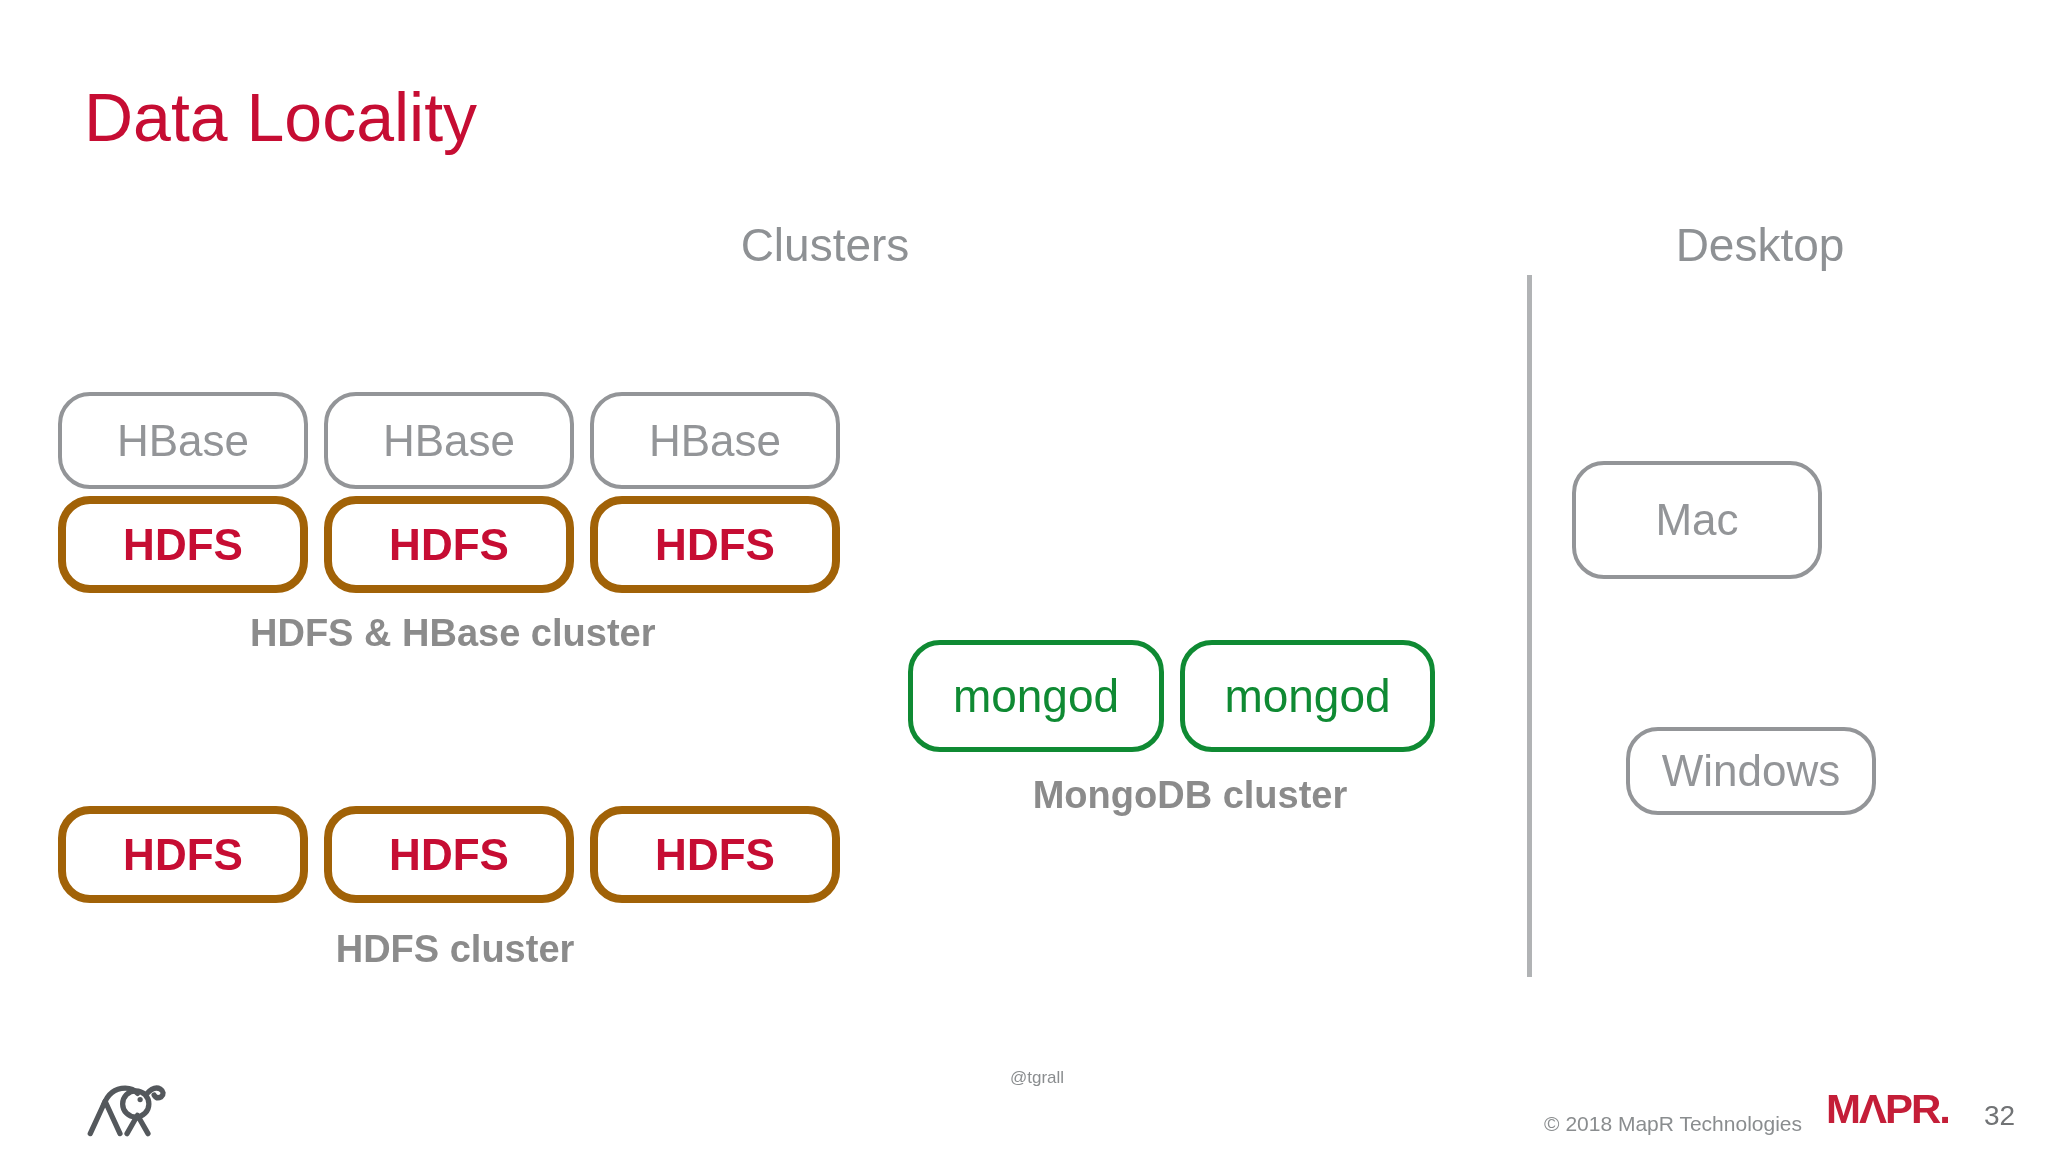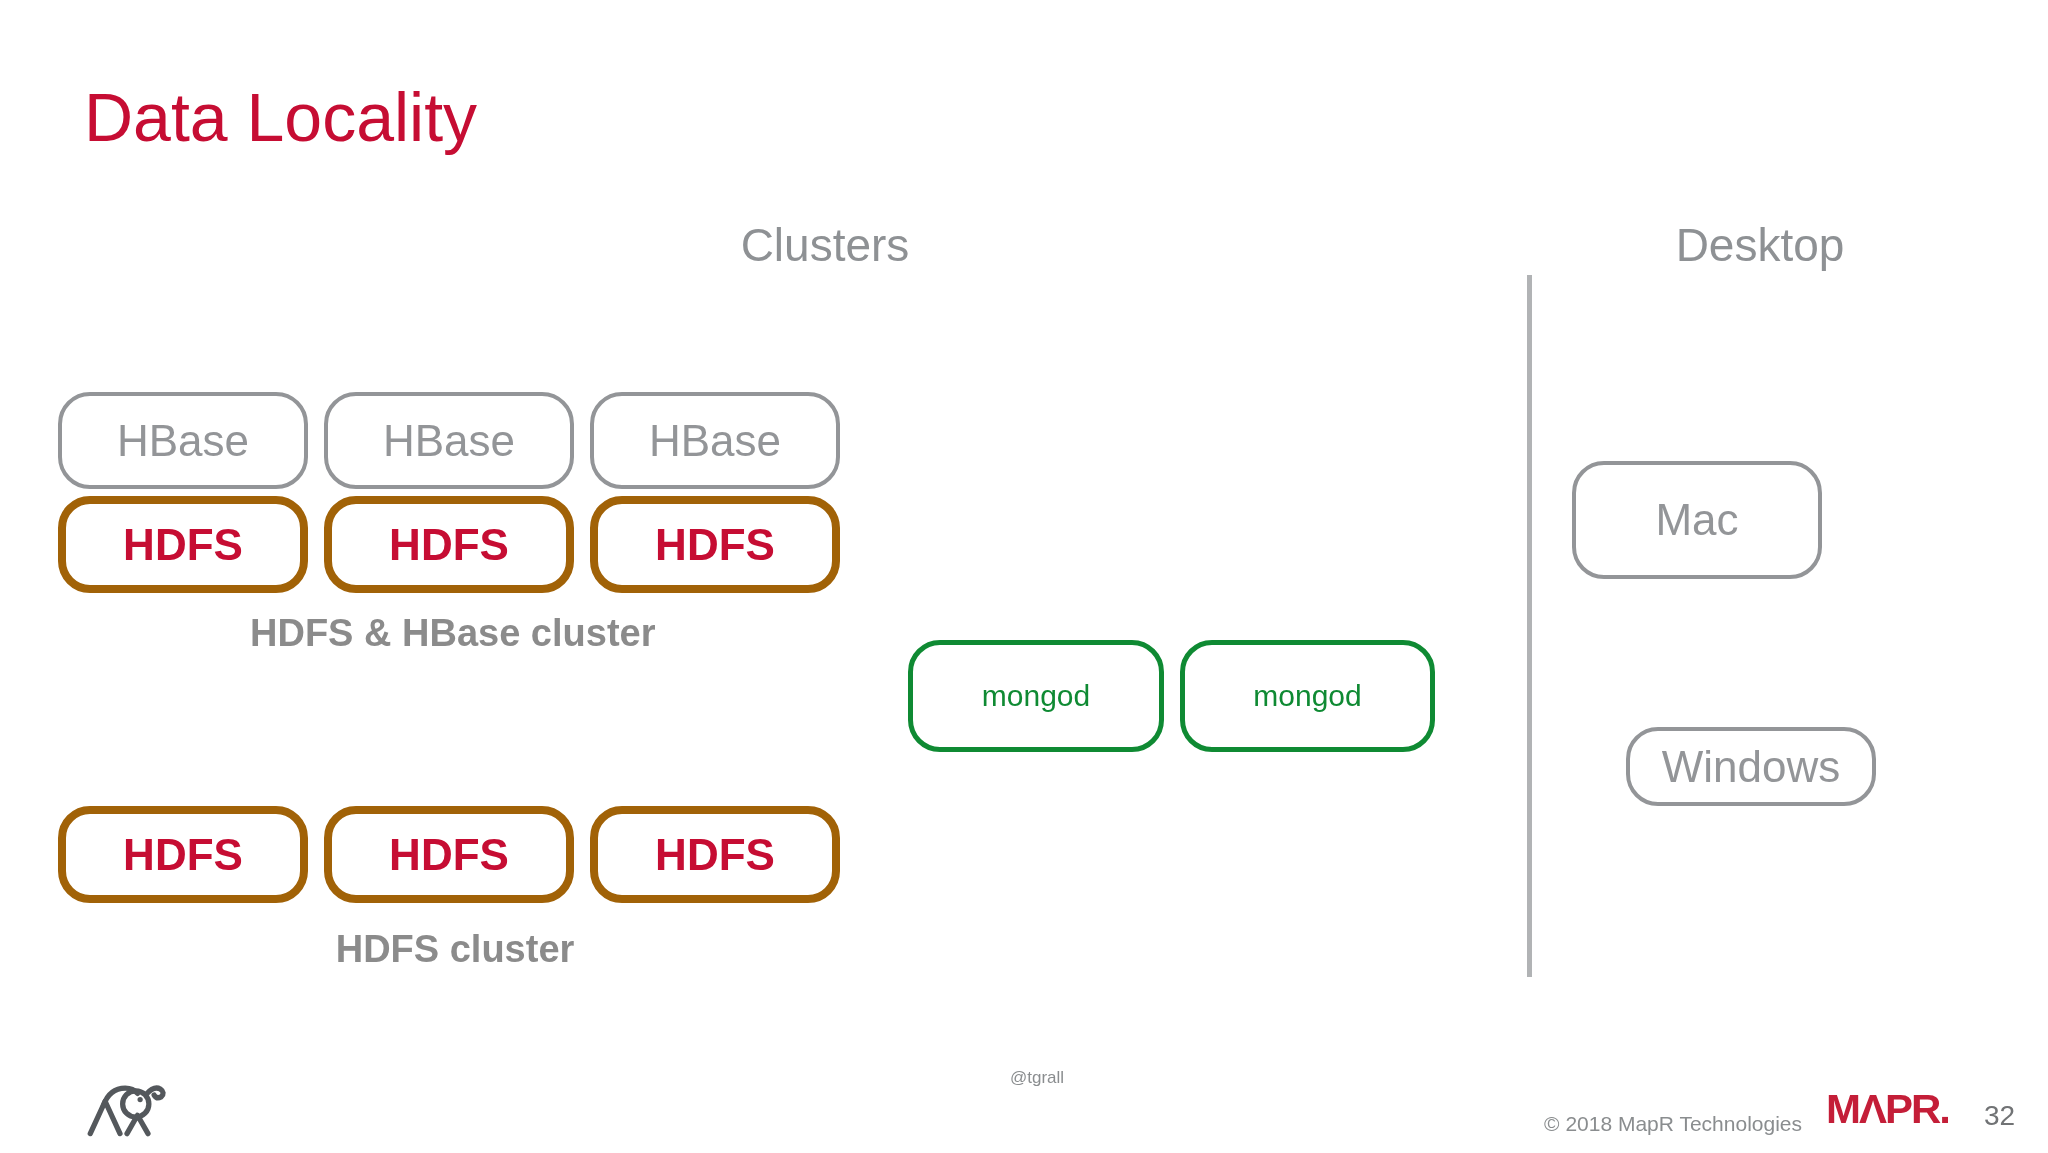--- a/index.html
+++ b/index.html
@@ -60,21 +60,21 @@
     color: #939598;
   }
   .node-red {
     border: 8px solid #a16207;
     color: #C60D33;
     font-weight: bold;
   }
   .node-green {
     border: 5px solid #0F8A33;
     color: #0F8A33;
-    font-size: 30px;
+    font-size: 46px;
   }
 
   
   .hbase-1 { left: 58px;  top: 392px; width: 250px; height: 97px; }
   .hbase-2 { left: 324px; top: 392px; width: 250px; height: 97px; }
   .hbase-3 { left: 590px; top: 392px; width: 250px; height: 97px; }
 
   
   .hdfs1-1 { left: 58px;  top: 496px; width: 250px; height: 97px; }
   .hdfs1-2 { left: 324px; top: 496px; width: 250px; height: 97px; }
@@ -84,21 +84,21 @@
   .hdfs2-1 { left: 58px;  top: 806px; width: 250px; height: 97px; }
   .hdfs2-2 { left: 324px; top: 806px; width: 250px; height: 97px; }
   .hdfs2-3 { left: 590px; top: 806px; width: 250px; height: 97px; }
 
   
   .mongod-1 { left: 908px;  top: 640px; width: 256px; height: 112px; }
   .mongod-2 { left: 1180px; top: 640px; width: 255px; height: 112px; }
 
   
   .mac-box     { left: 1572px; top: 461px; width: 250px; height: 118px; }
-  .windows-box { left: 1626px; top: 727px; width: 250px; height: 79px; }
+  .windows-box { left: 1626px; top: 727px; width: 250px; height: 88px; }
 
   
   .cluster-label {
     position: absolute;
     width: 400px;
     text-align: center;
     font-size: 38px;
     font-weight: bold;
     color: #8B8B8B;
     white-space: nowrap;
@@ -179,20 +179,21 @@
 
   <div class="node node-red hdfs1-1">HDFS</div>
   <div class="node node-red hdfs1-2">HDFS</div>
   <div class="node node-red hdfs1-3">HDFS</div>
 
   <div class="cluster-label label-hdfs-hbase">HDFS &amp; HBase cluster</div>
 
   <div class="node node-green mongod-1">mongod</div>
   <div class="node node-green mongod-2">mongod</div>
 
+  <div class="cluster-label label-mongodb">MongoDB cluster</div>
 
   <div class="node node-red hdfs2-1">HDFS</div>
   <div class="node node-red hdfs2-2">HDFS</div>
   <div class="node node-red hdfs2-3">HDFS</div>
 
   <div class="cluster-label label-hdfs">HDFS cluster</div>
 
   <div class="divider"></div>
 
   <div class="node node-gray mac-box">Mac</div>

